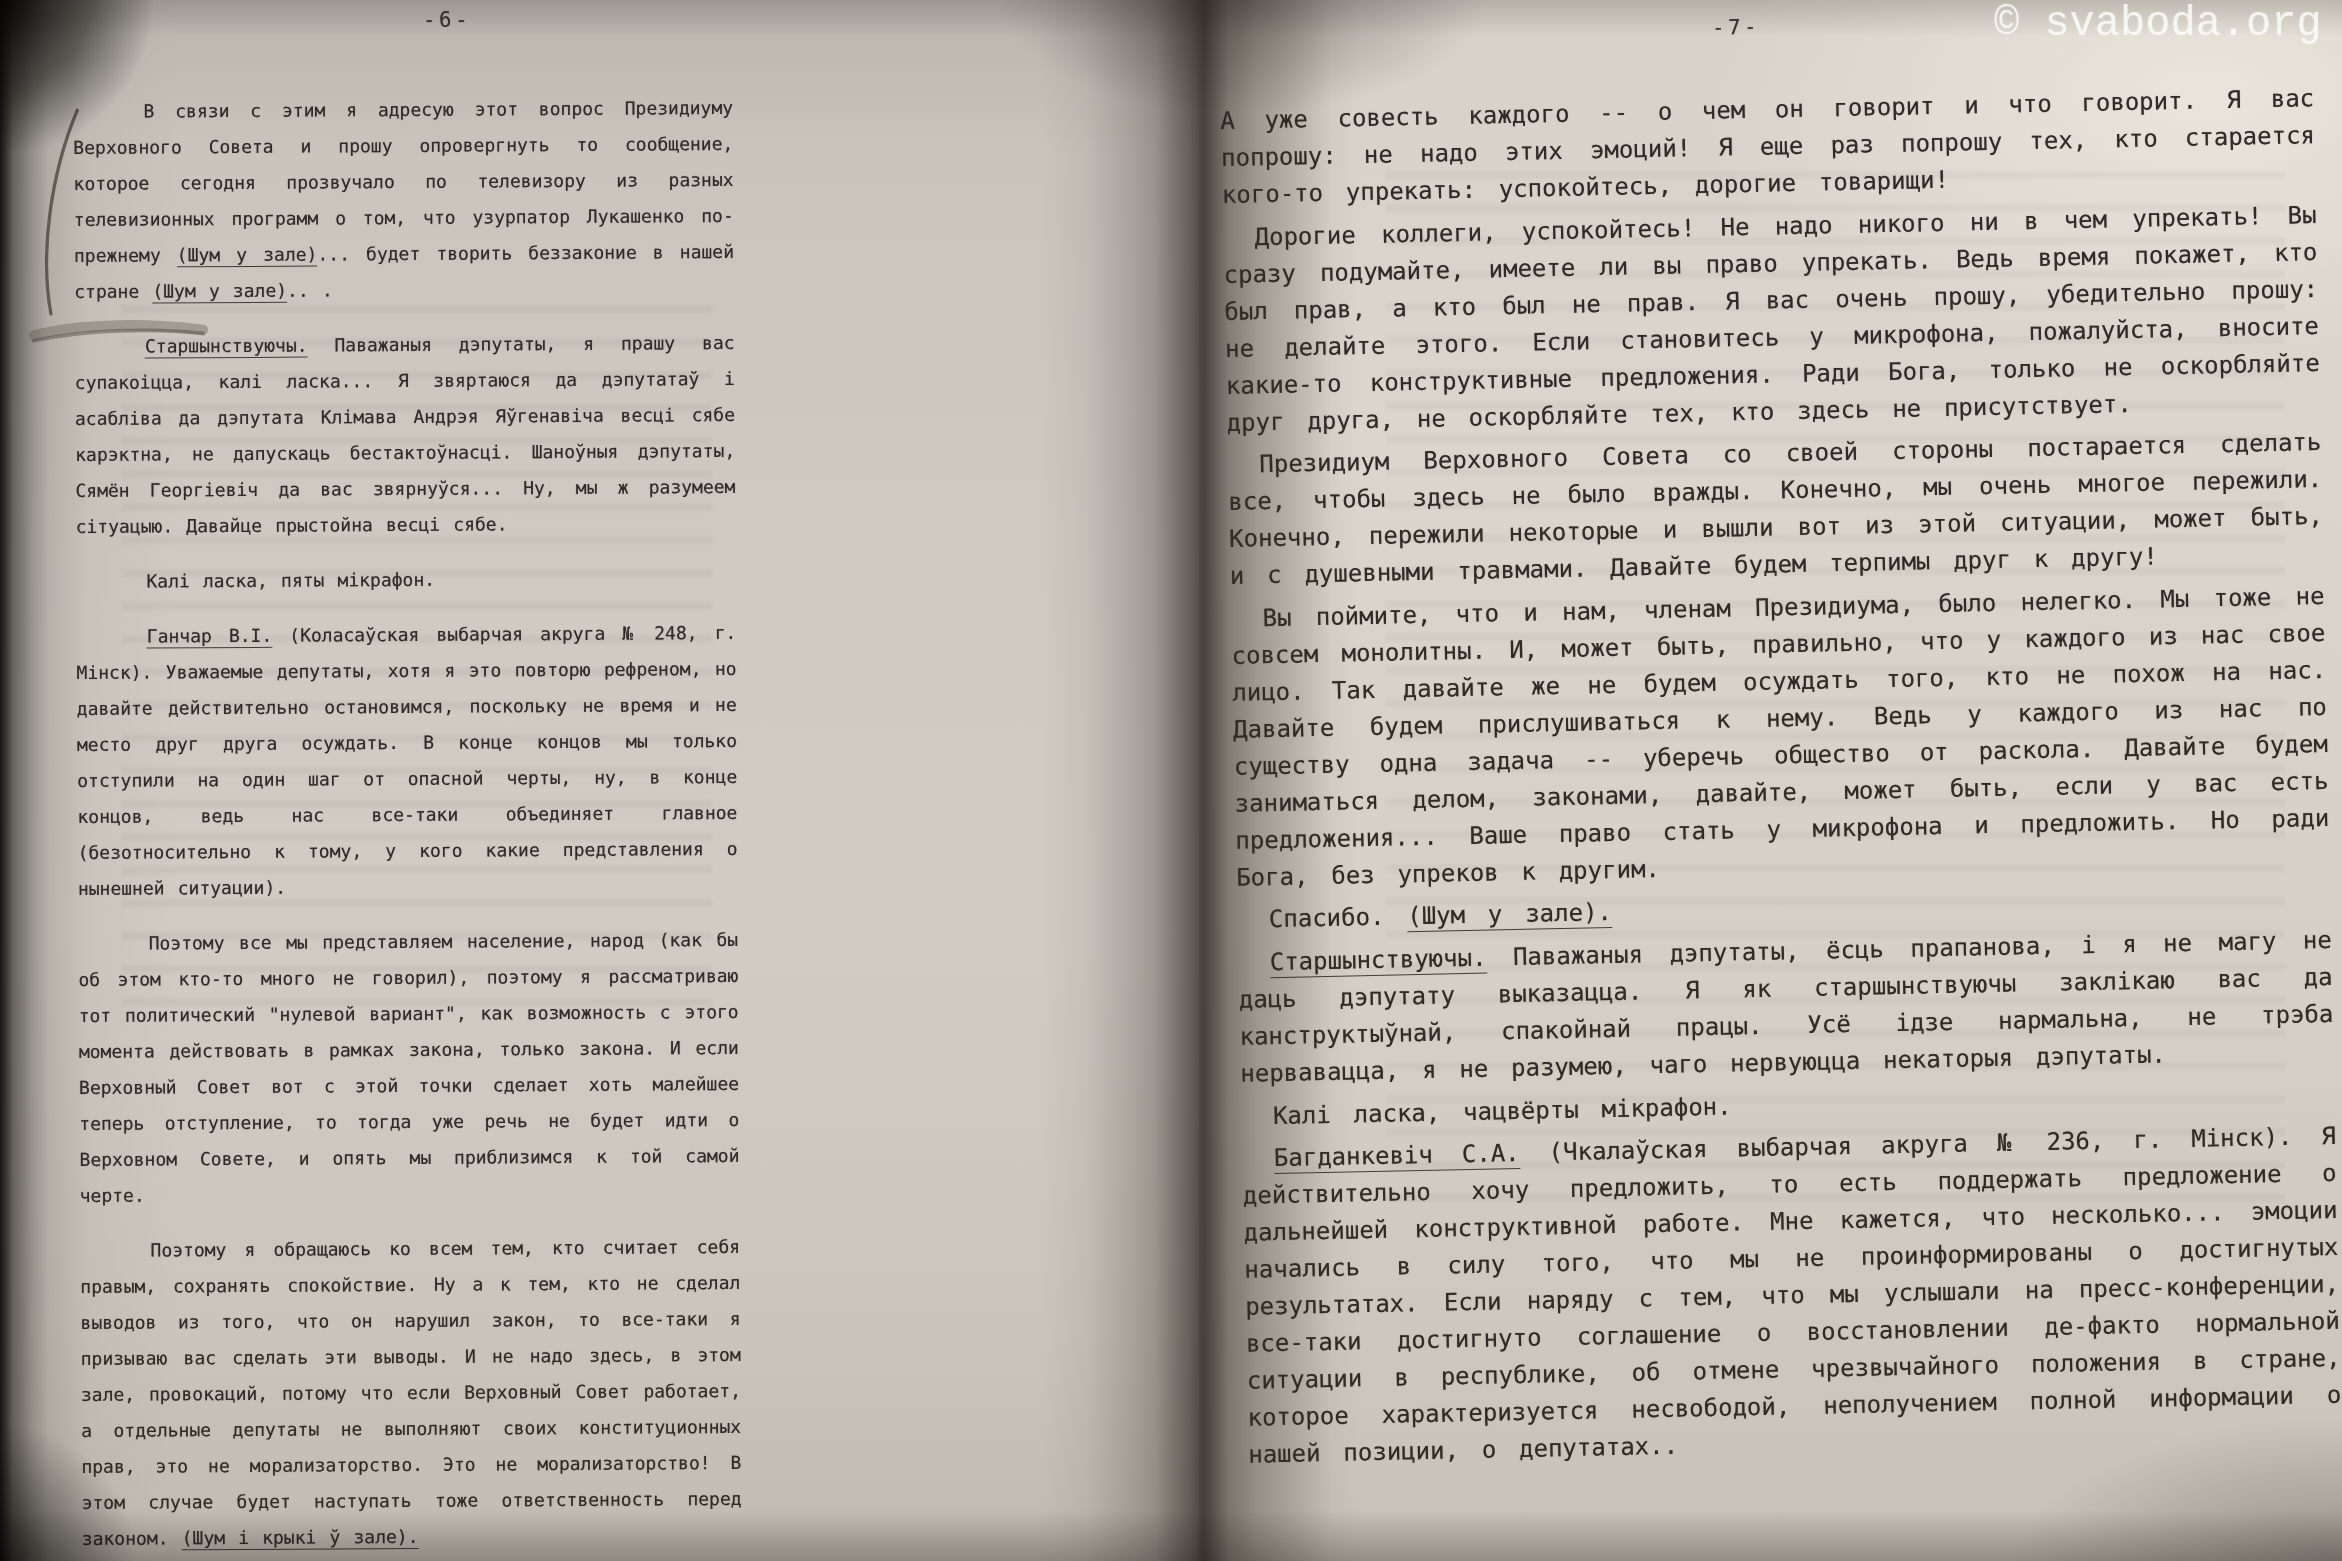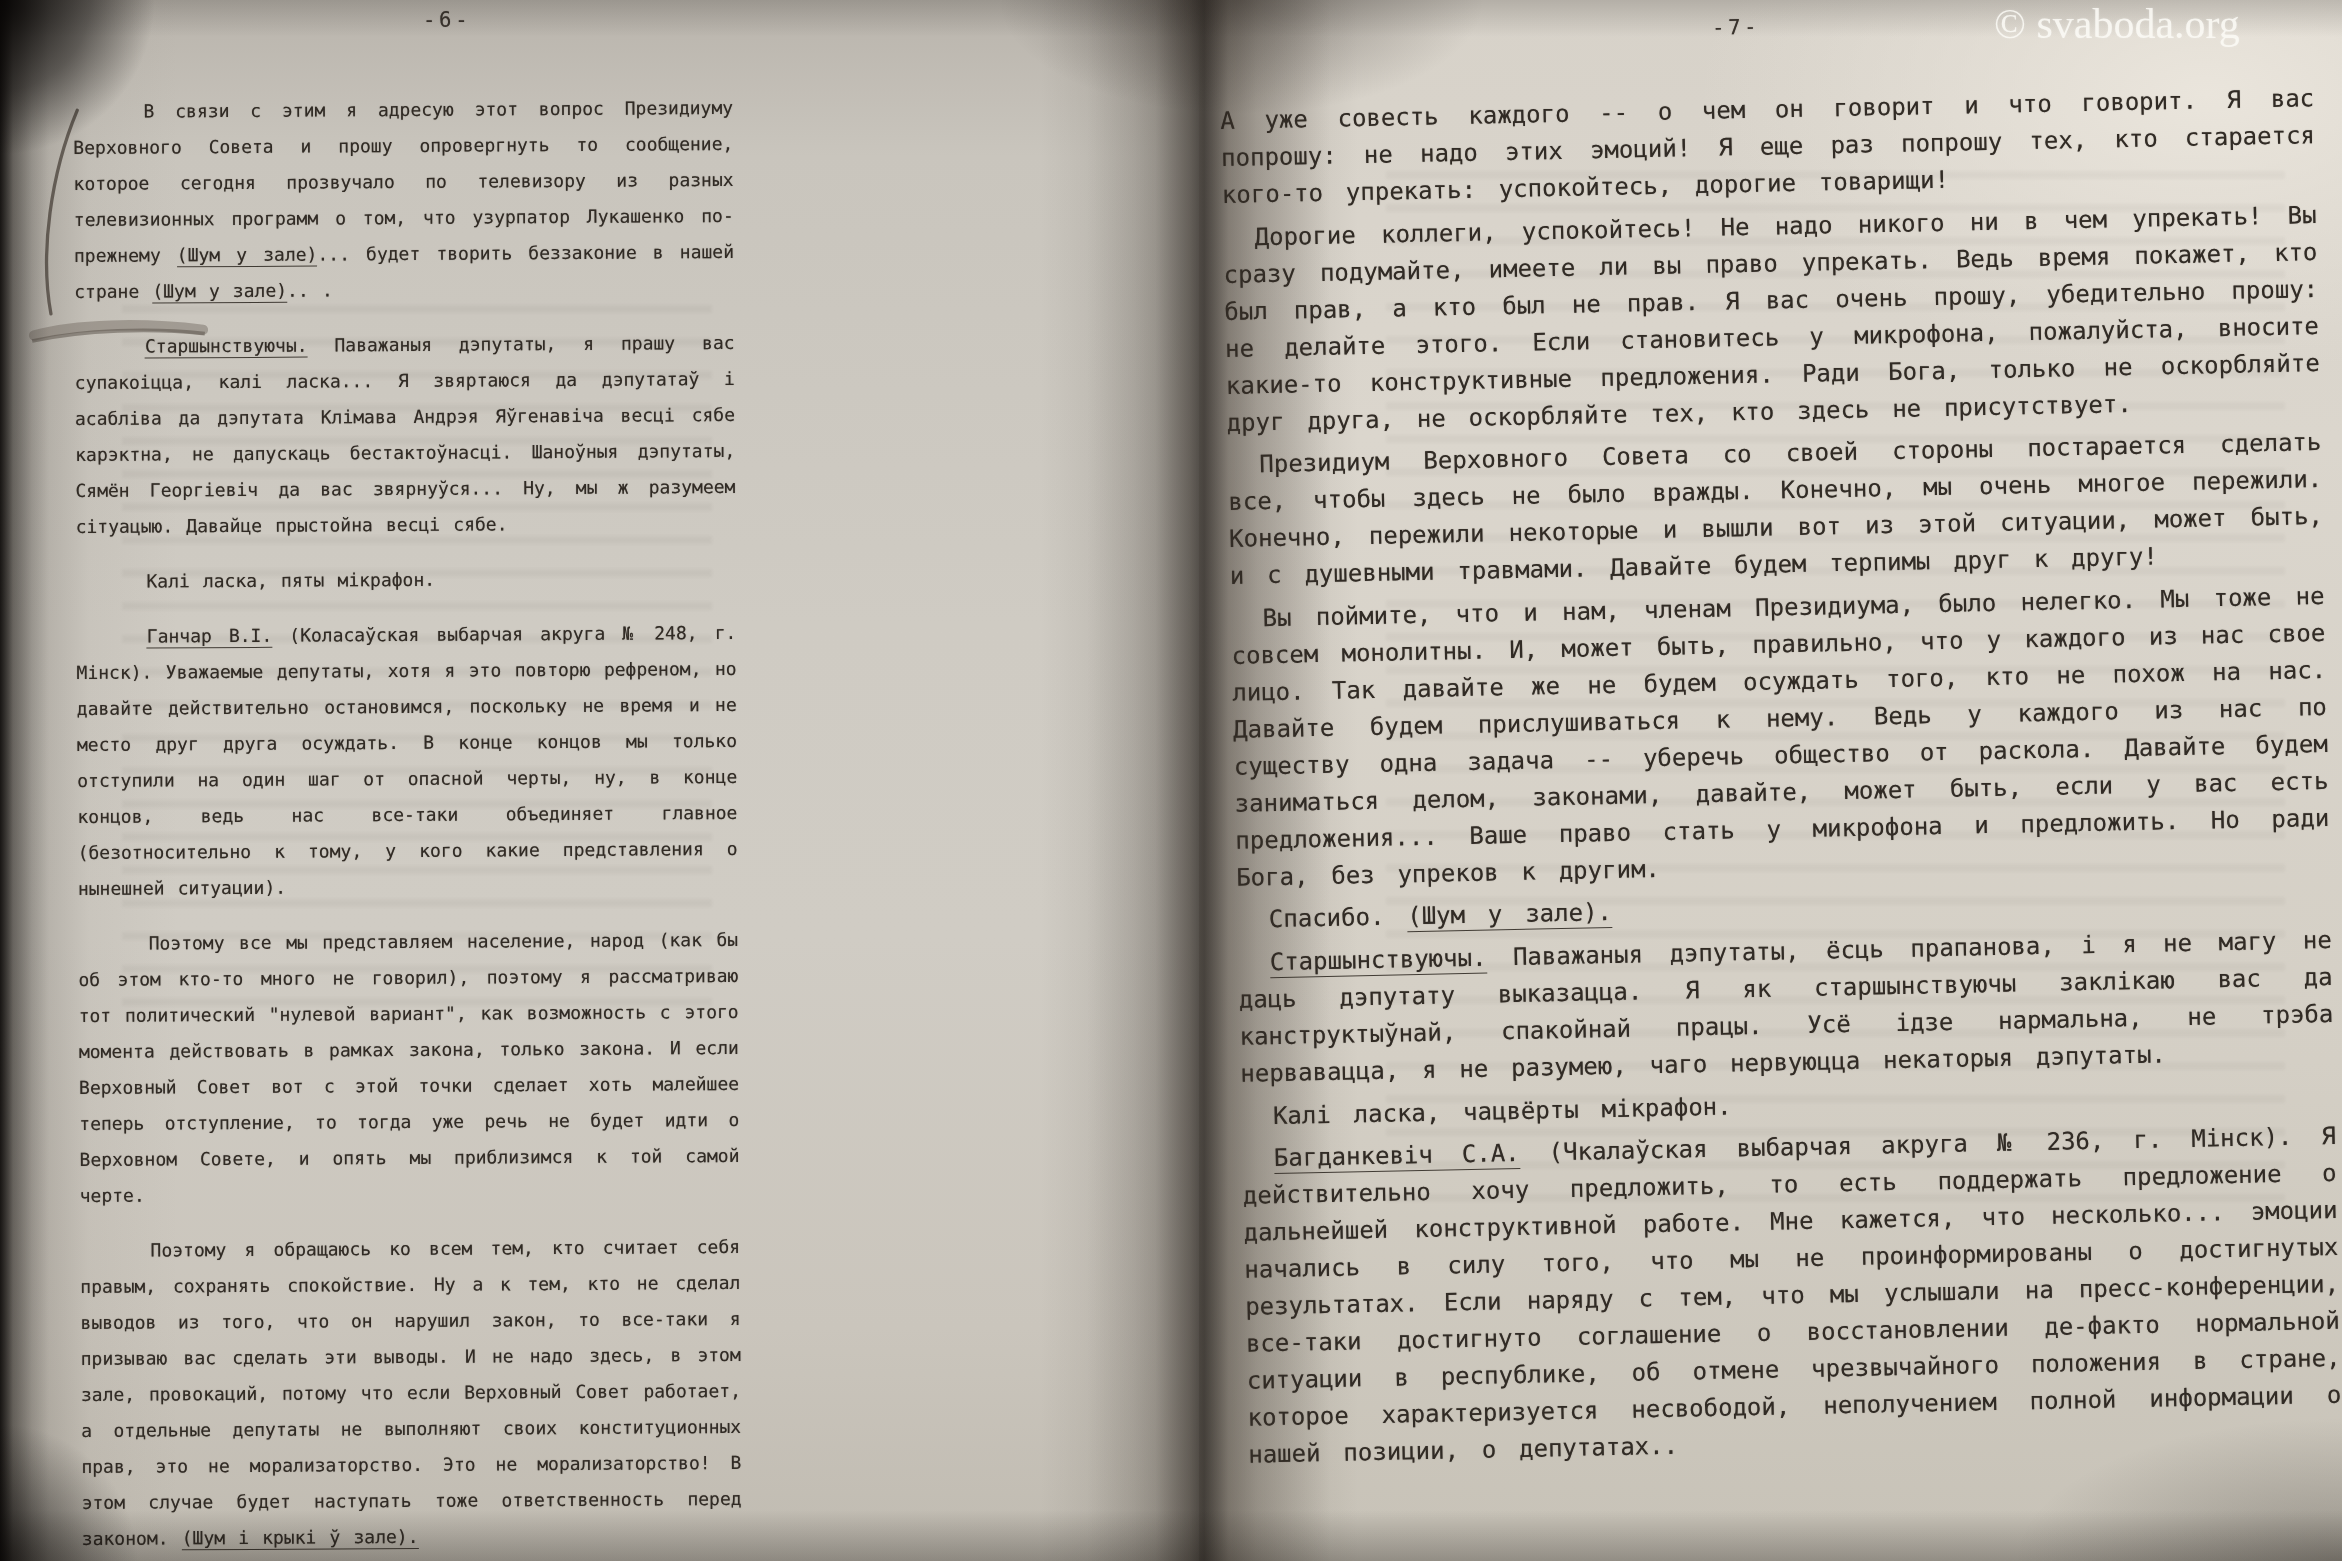--- a/index.html
+++ b/index.html
@@ -70,21 +70,21 @@
     transform:rotate(-1.2deg);
     --pgap:5.6px;--indent:2.2ch;
   }
   .text-block p{margin:0;text-indent:var(--indent);}
   .text-block p.noindent{text-indent:0;}
   .text-block p + p{margin-top:var(--pgap);}
   .u{border-bottom:1.9px solid rgba(49,43,37,.9);padding-bottom:0.9px;}
   
   .watermark{
     position:absolute;left:1994px;top:0px;
-    font-family:Liberation Serif, serif;
+    font-family:Liberation Mono, monospace;
     font-size:42px;color:rgba(252,250,246,.85);
     text-shadow:0 0 2.8px rgba(255,255,255,.25);
     white-space:nowrap;
   }
   .pencil{position:absolute;left:19px;top:84px;}
 </style>
 </head>
 <body>
 
 <div class="photo">

